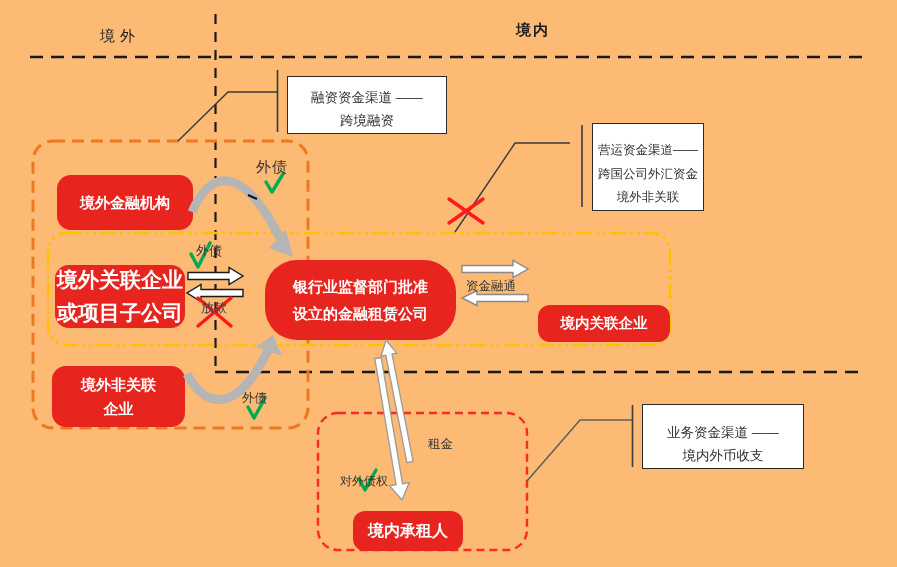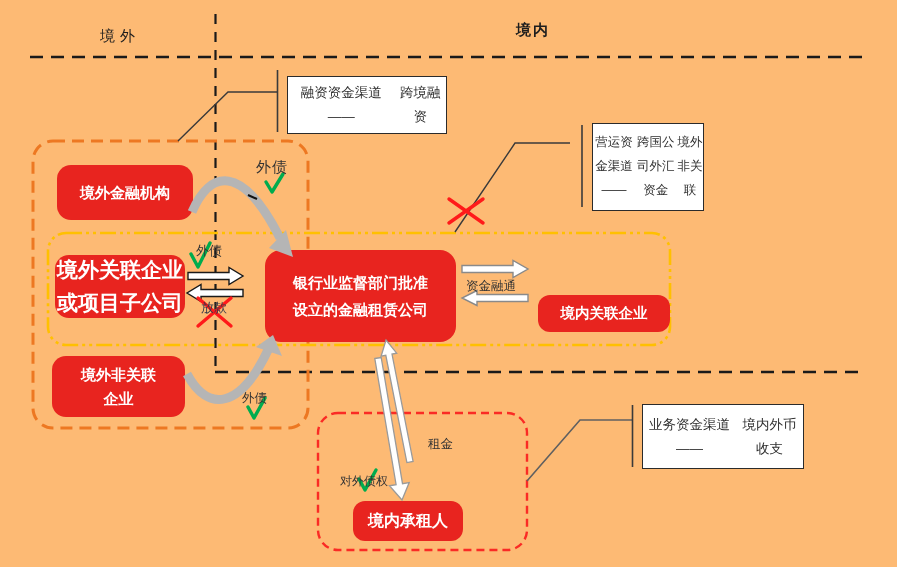--- a/index.html
+++ b/index.html
@@ -4,25 +4,25 @@
 <style>
   html,body{margin:0;padding:0;background:#fff;}
   .canvas{
     position:relative;width:897px;height:567px;background:#fdba74;overflow:hidden;
     font-family:"Liberation Sans","DejaVu Sans",sans-serif;color:#222;
   }
   .layer{position:absolute;left:0;top:0;width:897px;height:567px;}
   .red-box{
     position:absolute;background:#E8241F;color:#fff;border-radius:14px;
     display:flex;flex-direction:column;align-items:center;justify-content:center;
-    font-weight:bold;text-align:right;line-height:1.55;
+    font-weight:bold;text-align:right;line-height:1.55;margin-top:10px;
   }
   .channel-box{
     position:absolute;background:#fff;border:1.6px solid #2b2b2b;
-    display:flex;flex-direction:row;align-items:center;justify-content:flex-end;
+    display:flex;flex-direction:column;align-items:center;justify-content:flex-end;
     text-align:center;color:#2f2f2f;line-height:1.75;
   }
   .lbl{position:absolute;color:#333;white-space:nowrap;}
   .region{position:absolute;color:#1d1d1d;font-size:15px;}
 </style>
 </head>
 <body>
 
 <div class="canvas">
 
@@ -60,21 +60,21 @@
   <div class="red-box" style="left:55px;top:255px;width:130px;height:63px;font-size:21px;">
     <div>境外关联企业</div>
     <div>或项目子公司</div>
   </div>
 
   <div class="red-box" style="left:52px;top:356px;width:133px;height:61px;font-size:15px;">
     <div>境外非关联</div>
     <div>企业</div>
   </div>
 
-  <div class="red-box" style="left:265px;top:250px;width:191px;height:92px;font-size:15px;border-radius:16px;line-height:1.8;">
+  <div class="red-box" style="left:265px;top:250px;width:191px;height:80px;font-size:15px;border-radius:32px;line-height:1.8;">
     <div>银行业监督部门批准</div>
     <div>设立的金融租赁公司</div>
   </div>
 
 
   <div class="red-box" style="left:538px;top:295px;width:132px;height:37px;font-size:14.5px;border-radius:12px;">
     <div>境内关联企业</div>
   </div>
 
   <div class="red-box" style="left:353px;top:501px;width:110px;height:40px;font-size:16px;border-radius:12px;">

